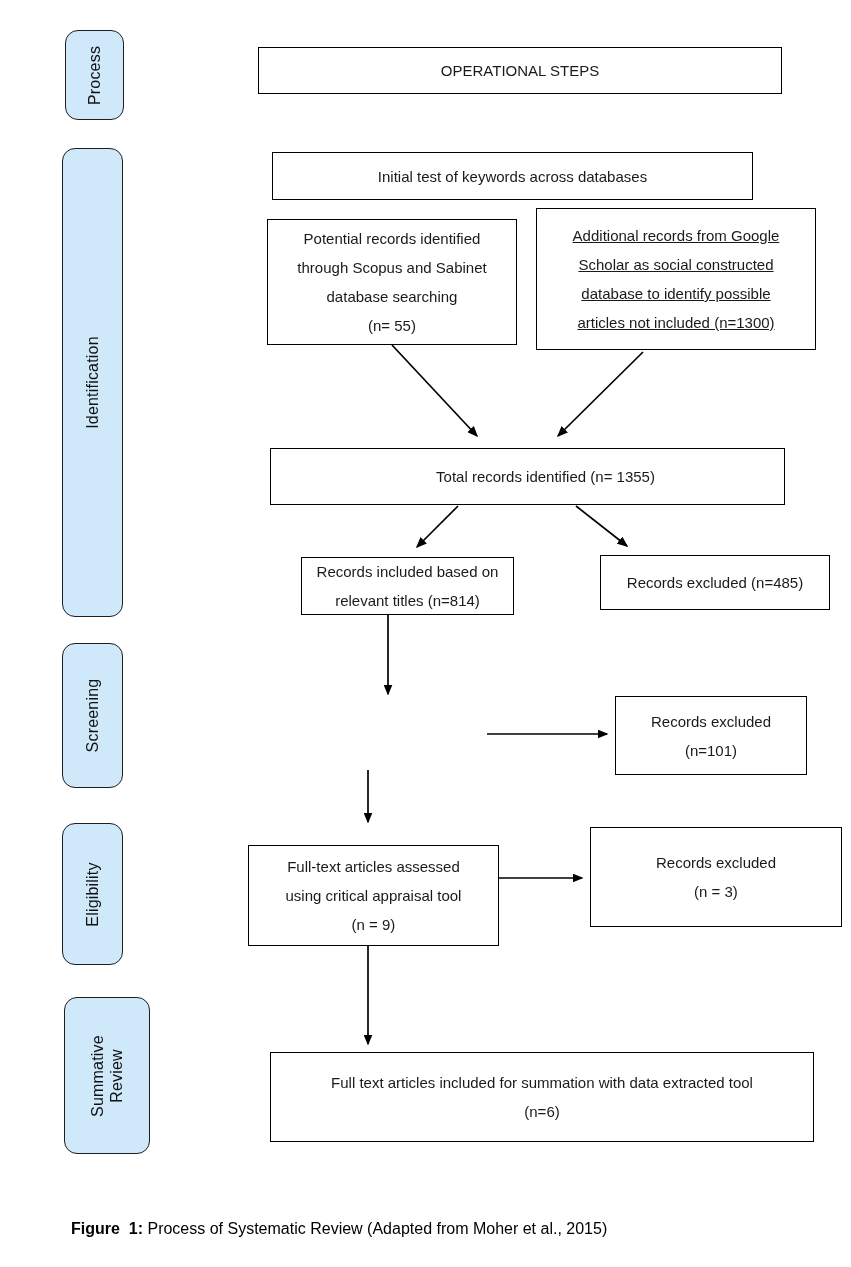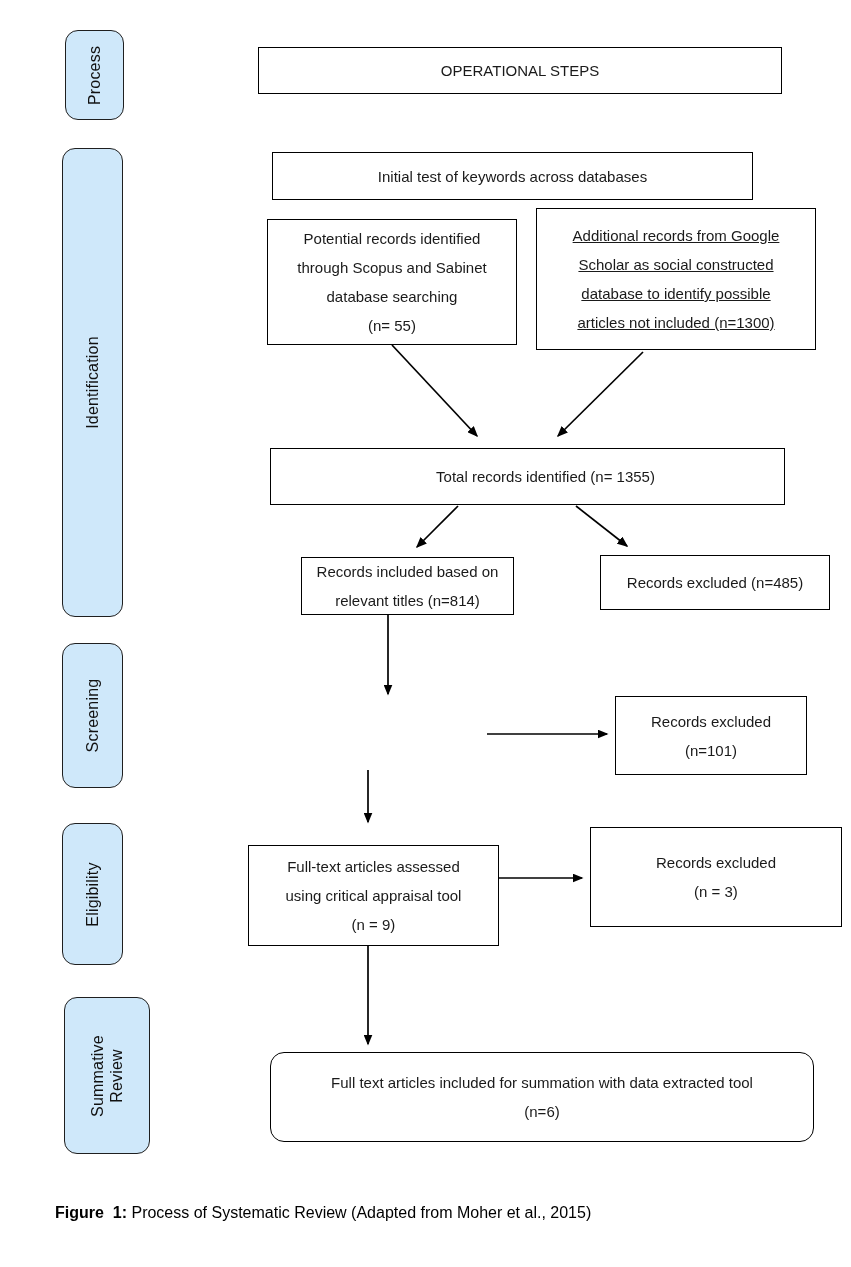--- a/index.html
+++ b/index.html
@@ -20,21 +20,21 @@
   }
 
   
   .fbox {
     position:absolute; background:#ffffff; border:1.6px solid #000000;
     display:flex; align-items:center; justify-content:center; text-align:center;
   }
   .fbox span { white-space:pre-line; font-size:15px; line-height:29px; color:#1a1a1a; }
   .fbox.lh-lg span { line-height:29px;text-decoration:underline; }
 
-  .caption { position:absolute; left:55px; top:1204px; margin:0; font-size:16px; color:#000; }
+  .caption { position:absolute; left:55px; top:1204px; margin:16px; font-size:16px; color:#000; }
   .caption .bold { font-weight:bold; }
   .pre { white-space:pre; }
 </style>
 </head>
 <body>
 
 <div class="canvas">
 
   <svg class="arrows" viewBox="0 0 851 1267">
     <defs>
@@ -115,21 +115,21 @@
     <span>Full-text articles assessed
 using critical appraisal tool
 (n = 9)</span>
   </div>
 
   <div class="fbox" style="left:590px;top:827px;width:250px;height:98px;">
     <span>Records excluded
 (n = 3)</span>
   </div>
 
-  <div class="fbox" style="left:270px;top:1052px;width:542px;height:88px;border-radius:14px;">
+  <div class="fbox" style="left:270px;top:1052px;width:542px;height:88px;">
     <span>Full text articles included for summation with data extracted tool
 (n=6)</span>
   </div>
 
   <p class="caption">
     <span class="bold pre">Figure  1:</span><span class="pre"> Process of Systematic Review (Adapted from Moher et al., 2015)</span>
   </p>
 
 </div>
 

